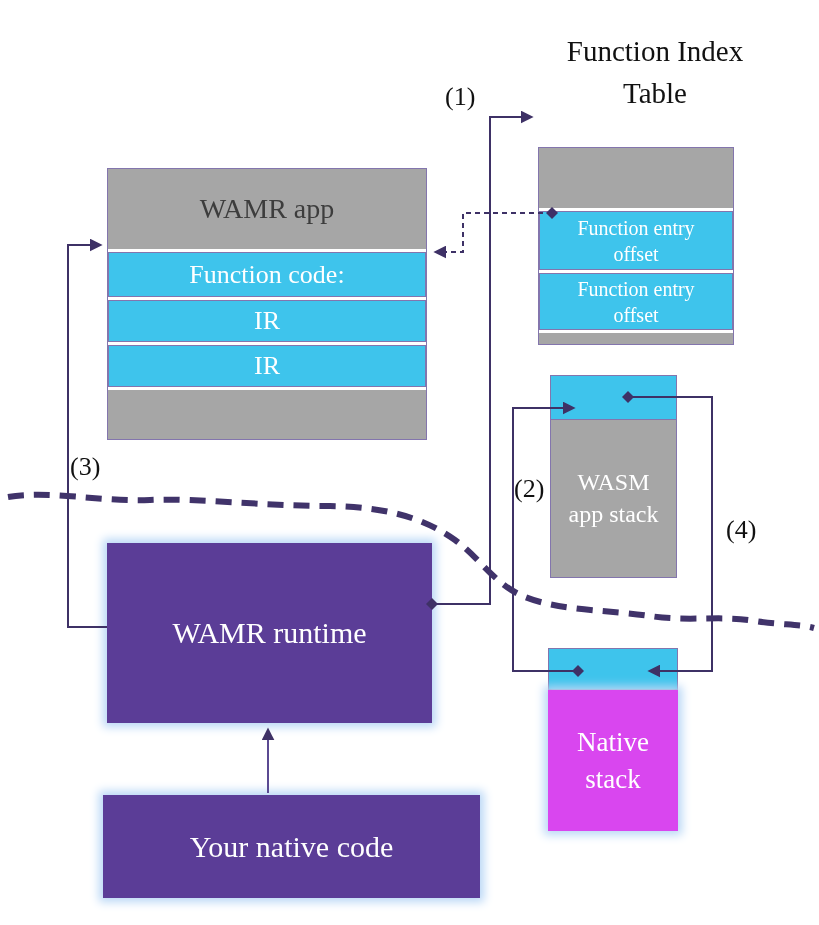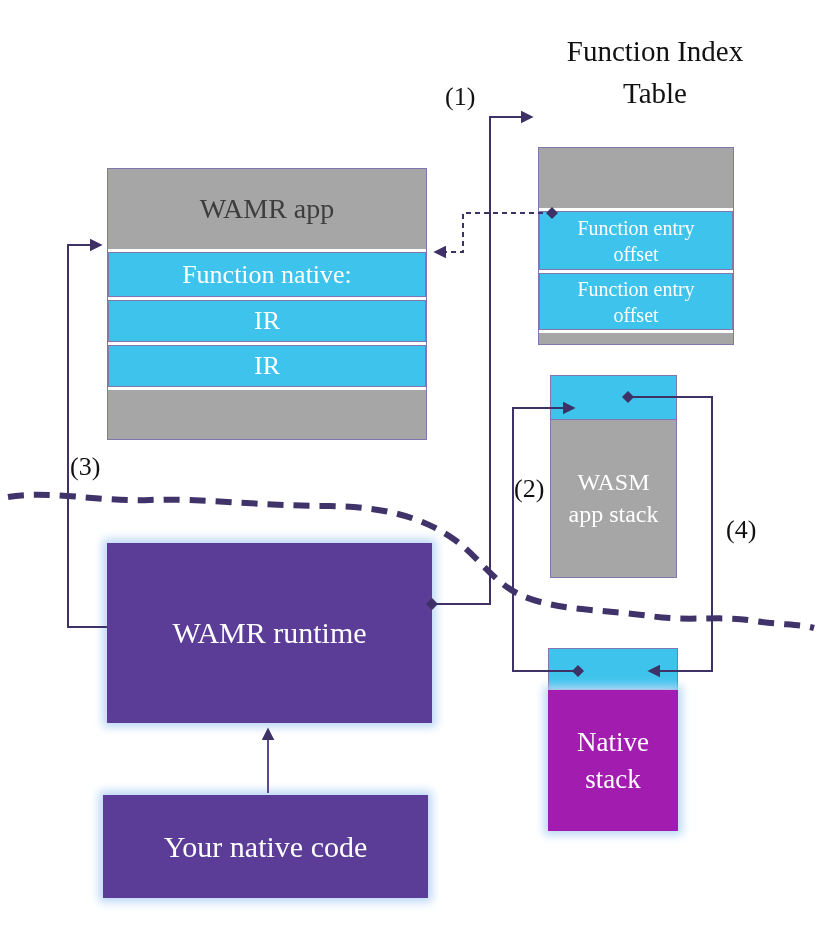--- a/index.html
+++ b/index.html
@@ -77,56 +77,56 @@
     display: flex; align-items: center; justify-content: center; text-align: center;
     color: #ffffff; font-size: 24px; line-height: 1.3; padding: 8px 8px;
   }
   .nstack {
     position: absolute; left: 548px; top: 648px; width: 130px;
   }
   .nstack-bar {
     height: 42px; background: #3ec4ec; border: 1px solid #8375ad;
   }
   .nstack-body {
-    height: 141px; background: #a21caf;
+    height: 141px; background: #d946ef;
     display: flex; align-items: center; justify-content: center; text-align: center;
     color: #ffffff; font-size: 27px; line-height: 1.35; padding: 16px 10px;
     box-shadow: 0 0 9px 4px #b9d7f6;
   }
 
   
   .purple-box {
     position: absolute; background: #5b3d97;
     display: flex; align-items: center; justify-content: center;
     color: #ffffff; font-size: 30px; text-align: center;
     box-shadow: 0 0 9px 4px #b9d7f6;
   }
   .wamr  { left: 107px; top: 543px; width: 325px; height: 180px; }
-  .ncode { left: 103px; top: 795px; width: 325px; height: 103px; }
+  .ncode { left: 103px; top: 795px; width: 377px; height: 103px; }
 
   
   .overlay {
     position: absolute; left: 0; top: 0; width: 819px; height: 925px;
     pointer-events: none;
   }
 </style>
 </head>
 <body>
 
 <div class="canvas">
 
   <div class="title">Function Index Table</div>
   <div class="num-label l1">(1)</div>
   <div class="num-label l2">(2)</div>
   <div class="num-label l3">(3)</div>
   <div class="num-label l4">(4)</div>
 
   <div class="wasm-app">
     <div class="wa-header">WAMR app</div>
-    <div class="wa-row wa-r1">Function native:</div>
+    <div class="wa-row wa-r1">Function code:</div>
     <div class="wa-row wa-r2">IR</div>
     <div class="wa-row wa-r3">IR</div>
     <div class="wa-footer"></div>
   </div>
 
   <div class="fit">
     <div class="fit-top"></div>
     <div class="fit-row">Function entry offset</div>
     <div class="fit-row fit-row2">Function entry offset</div>
     <div class="fit-bottom"></div>

